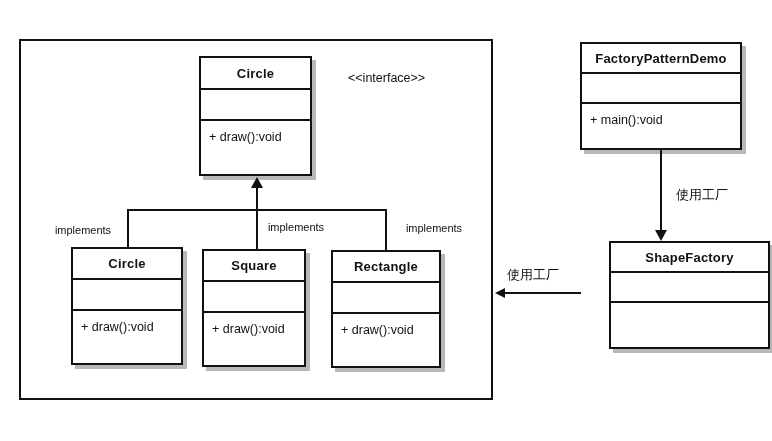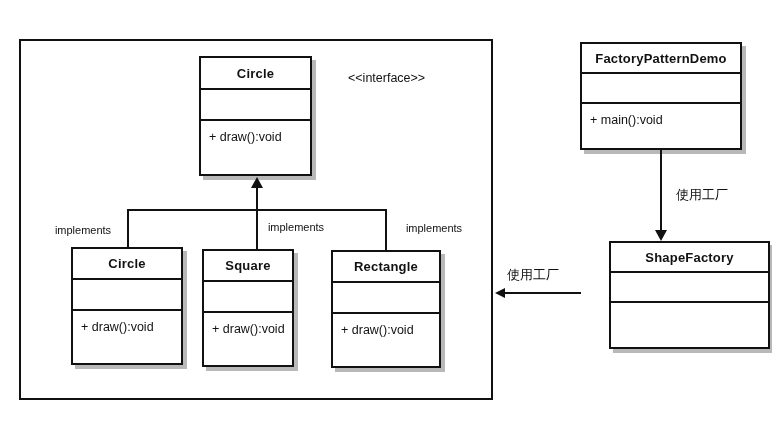--- a/index.html
+++ b/index.html
@@ -105,21 +105,21 @@
   </div>
 
   <div class="stereotype" style="left:348px; top:71px;">&lt;&lt;interface&gt;&gt;</div>
 
   <div class="uml-class h118" style="left:71px; top:239px; width:112px; height:118px;margin-top:8px;">
     <div class="c-title">Circle</div>
     <div class="c-attrs"></div>
     <div class="c-methods">+ draw():void</div>
   </div>
 
-  <div class="uml-class h118" style="left:202px; top:249px; width:92px; height:118px;">
+  <div class="uml-class h118" style="left:202px; top:249px; width:104px; height:118px;">
     <div class="c-title">Square</div>
     <div class="c-attrs"></div>
     <div class="c-methods">+ draw():void</div>
   </div>
 
   <div class="uml-class h118" style="left:331px; top:250px; width:110px; height:118px;">
     <div class="c-title">Rectangle</div>
     <div class="c-attrs"></div>
     <div class="c-methods">+ draw():void</div>
   </div>

